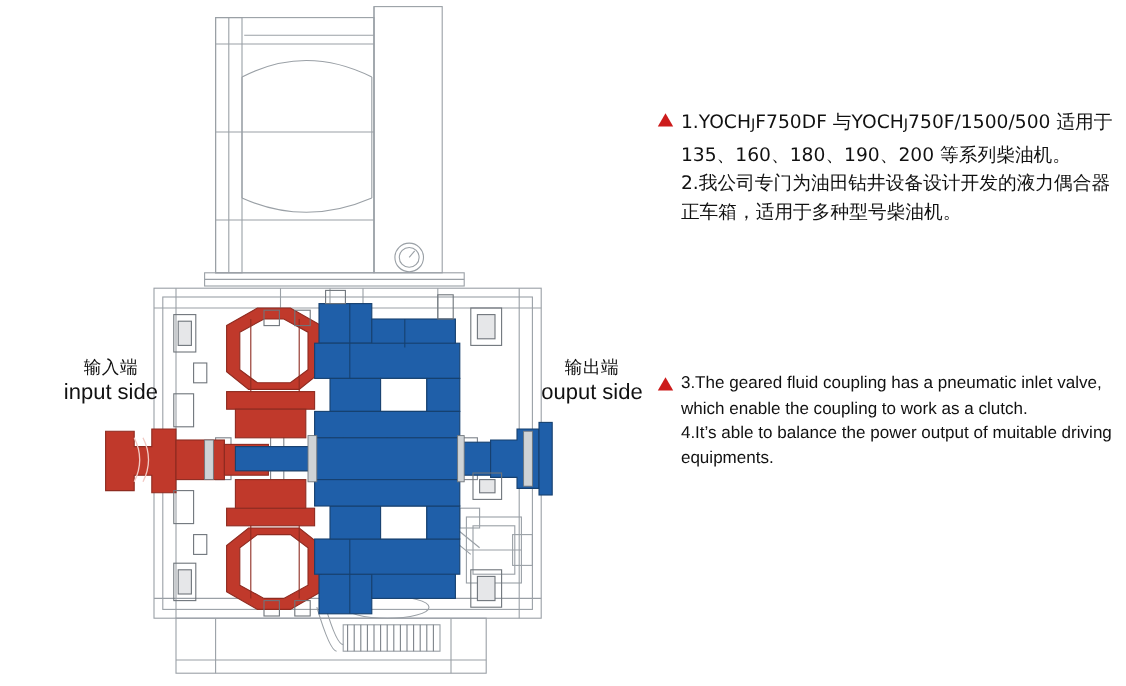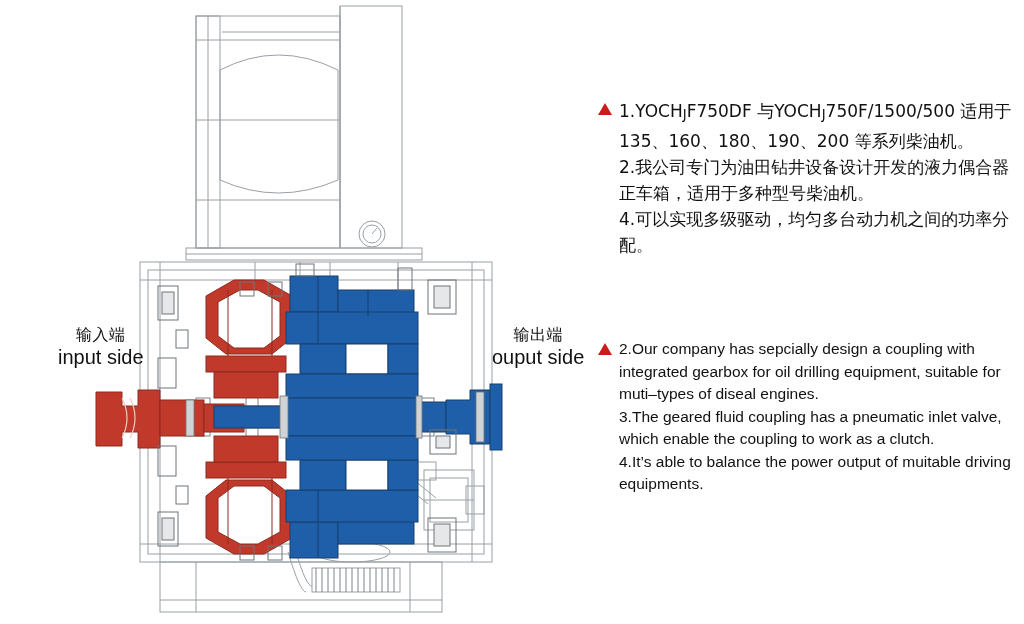--- a/index.html
+++ b/index.html
@@ -284,27 +284,25 @@
     </div>
   </div>
 
   <div id="text-panel">
 
     <div class="block" id="block-cn">
       <div class="tri"></div>
       <div class="para">
         <p>1.YOCH<span class="sub">J</span>F750DF 与YOCH<span class="sub">J</span>750F/1500/500 适用于135、160、180、190、200 等系列柴油机。</p>
         <p>2.我公司专门为油田钻井设备设计开发的液力偶合器正车箱，适用于多种型号柴油机。</p>
-        <p>4.可以实现多级驱动，均匀多台动力机之间的功率分配。</p>
       </div>
     </div>
 
     <div class="block" id="block-en">
       <div class="tri"></div>
       <div class="para">
-        <p>2.Our company has sepcially design a coupling with integrated gearbox for oil drilling equipment, suitable for muti–types of diseal engines.</p>
         <p>3.The geared fluid coupling has a pneumatic inlet valve, which enable the coupling to work as a clutch.</p>
         <p>4.It’s able to balance the power output of muitable driving equipments.</p>
       </div>
     </div>
 
   </div>
 </div>
 
 </body></html>

